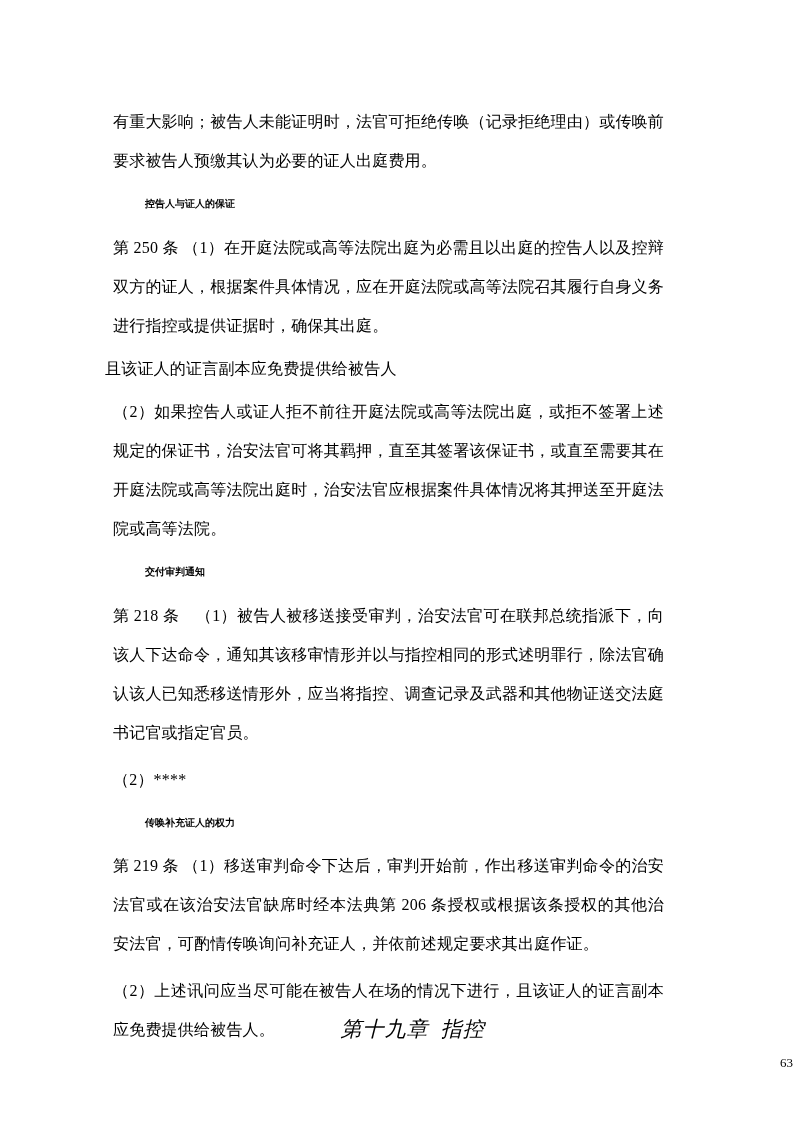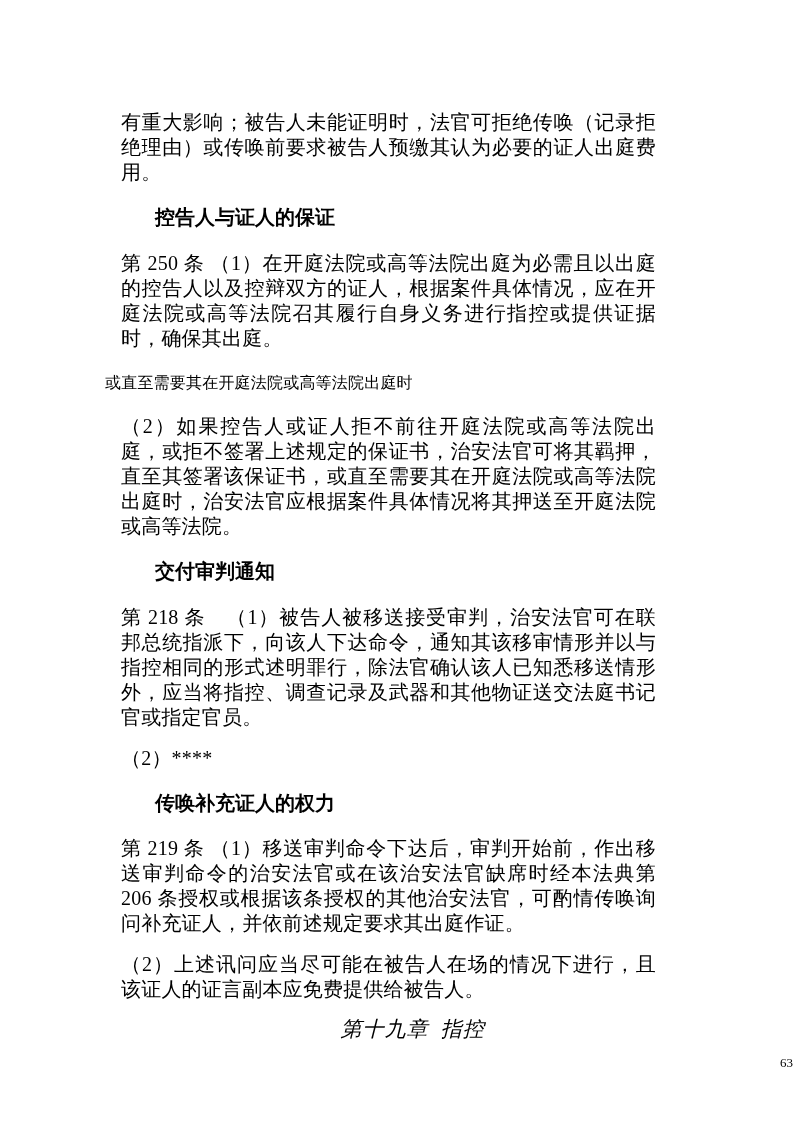--- a/index.html
+++ b/index.html
@@ -16,30 +16,30 @@
     color: #000000;
     overflow: hidden;
   }
   .content {
     position: absolute;
     left: 105px;
     top: 94px;
     width: 567px;
   }
   p.body {
-    margin: 16px;
-    font-size: 20px;
-    line-height: 25px;
+    margin: 8px;
+    font-size: 16px;
+    line-height: 39px;
     text-align: justify;
     text-justify: inter-ideograph;
     letter-spacing: 0.2px;
   }
   p.heading {
-    margin: 17px;
-    font-size: 20px;
+    margin: 7px;
+    font-size: 10px;
     line-height: 31.5px;
     font-weight: 700;
     text-indent: 33px;
     font-family: "Liberation Serif", serif;
   }
   p.subheading {
     margin: 0;
     font-size: 16px;
     line-height: 31.5px;
     font-weight: 400;
@@ -68,21 +68,21 @@
   }
 </style>
 </head>
 <body>
 
 <div class="page">
   <div class="content">
     <p class="body">有重大影响；被告人未能证明时，法官可拒绝传唤（记录拒绝理由）或传唤前要求被告人预缴其认为必要的证人出庭费用。</p>
     <p class="heading">控告人与证人的保证</p>
     <p class="body">第 250 条 （1）在开庭法院或高等法院出庭为必需且以出庭的控告人以及控辩双方的证人，根据案件具体情况，应在开庭法院或高等法院召其履行自身义务进行指控或提供证据时，确保其出庭。</p>
-    <p class="subheading">或直至需要其在开庭法院或高等法院出庭时</p>
+    <p class="subheading">且该证人的证言副本应免费提供给被告人</p>
     <p class="body">（2）如果控告人或证人拒不前往开庭法院或高等法院出庭，或拒不签署上述规定的保证书，治安法官可将其羁押，直至其签署该保证书，或直至需要其在开庭法院或高等法院出庭时，治安法官应根据案件具体情况将其押送至开庭法院或高等法院。</p>
     <p class="heading">交付审判通知</p>
     <p class="body">第 218 条　（1）被告人被移送接受审判，治安法官可在联邦总统指派下，向该人下达命令，通知其该移审情形并以与指控相同的形式述明罪行，除法官确认该人已知悉移送情形外，应当将指控、调查记录及武器和其他物证送交法庭书记官或指定官员。</p>
     <p class="body">（2）****</p>
     <p class="heading">传唤补充证人的权力</p>
     <p class="body">第 219 条 （1）移送审判命令下达后，审判开始前，作出移送审判命令的治安法官或在该治安法官缺席时经本法典第 206 条授权或根据该条授权的其他治安法官，可酌情传唤询问补充证人，并依前述规定要求其出庭作证。</p>
     <p class="body">（2）上述讯问应当尽可能在被告人在场的情况下进行，且该证人的证言副本应免费提供给被告人。</p>
   </div>
   <h1 class="chapter">第十九章 指控</h1>
   <div class="pageno">63</div>

